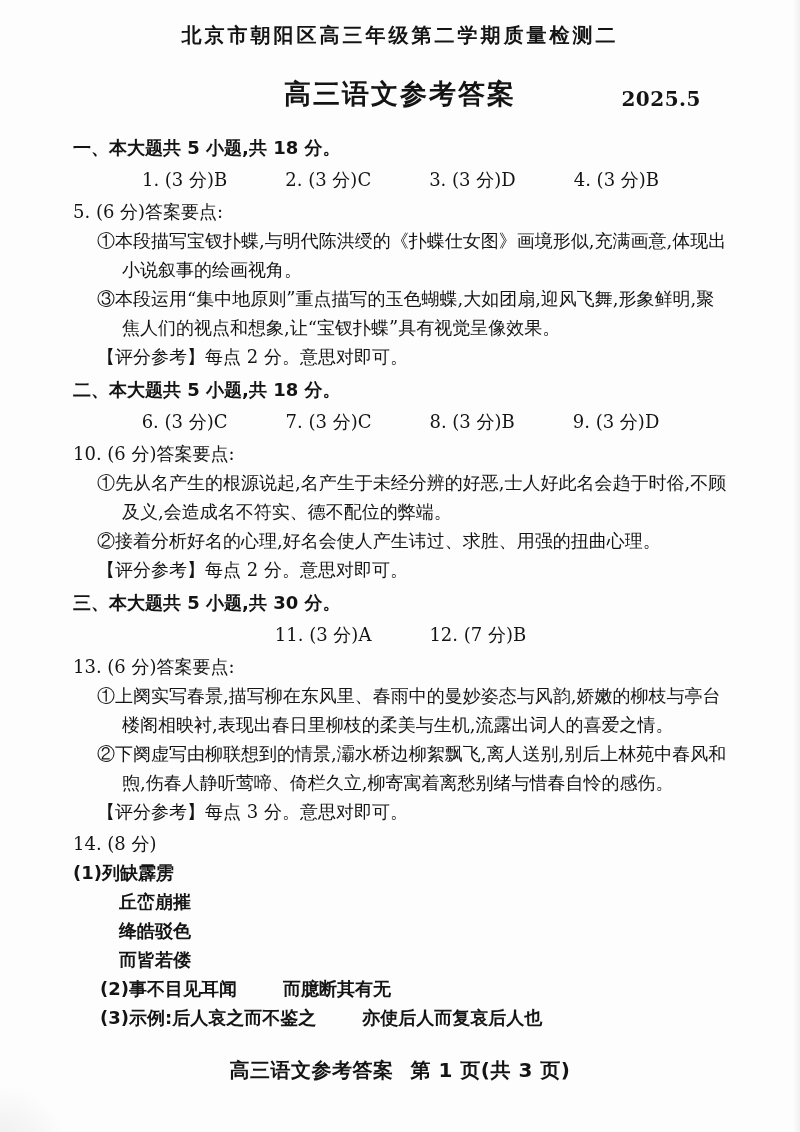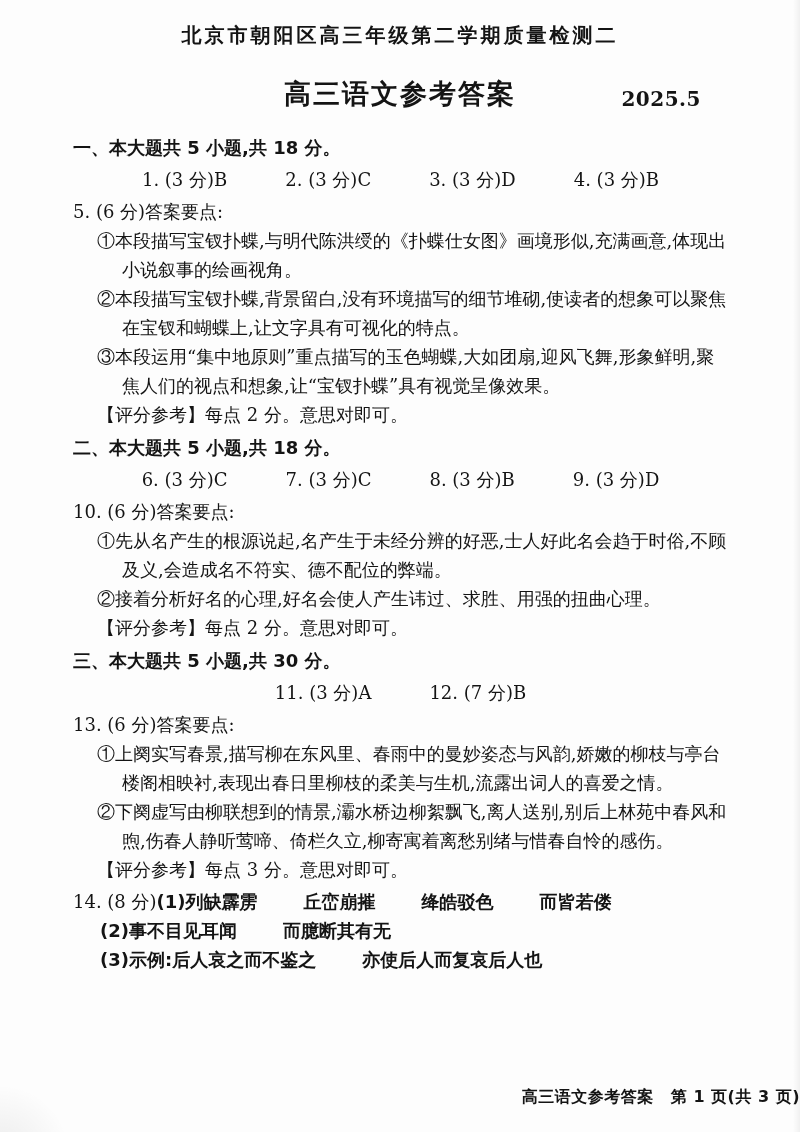--- a/index.html
+++ b/index.html
@@ -58,34 +58,34 @@
     font-family:"DejaVu Sans","Liberation Sans",sans-serif;
     font-weight:700;
     font-size:18px;
     margin-top:4px;
   }
   .line.item{margin-top:3px;}
   .line.qrow{display:flex;margin-top:3px;justify-content:center;}
   .line.qrow .cell + .cell{margin-left:58px;}
   .line.p1{padding-left:49px;text-indent:-25px;}
   .line.note{padding-left:24px;}
-  .line.ans1{display:flex;margin-top:3px;}
+  .line.ans1{display:flex;margin-top:3px;flex-direction:column;}
   .line.ans2{display:flex;padding-left:27px;}
   .line.ans1 .cell,.line.ans2 .cell{
     font-family:"DejaVu Sans","Liberation Sans",sans-serif;
     font-weight:700;
   }
   .line.ans1 .cell + .cell,.line.ans2 .cell + .cell{margin-left:46px;}
   .line.ans1 .prefix{font-weight:400;}
   .page-footer{
     position:absolute;
     left:0;right:0;
-    bottom:24px;
-    text-align:right;
-    font-size:16px;
+    bottom:48px;
+    text-align:center;
+    font-size:20px;
     font-weight:700;
     font-family:"DejaVu Sans","Liberation Sans",sans-serif;
     letter-spacing:.5px;
   }
   .page-footer .footer-page{margin-left:17px;}
 </style>
 </head>
 <body>
 
 <div class="page">
@@ -100,21 +100,20 @@
   <div class="doc-body">
       <div class="line h"><span>一、本大题共 5 小题,共 18 分。</span></div>
       <div class="line qrow">
         <span class="cell">1. (3 分)B</span>
         <span class="cell">2. (3 分)C</span>
         <span class="cell">3. (3 分)D</span>
         <span class="cell">4. (3 分)B</span>
       </div>
       <div class="line item"><span>5. (6 分)答案要点:</span></div>
       <div class="line p1"><span>①本段描写宝钗扑蝶,与明代陈洪绶的《扑蝶仕女图》画境形似,充满画意,体现出小说叙事的绘画视角。</span></div>
-      <div class="line p1"><span>②本段描写宝钗扑蝶,背景留白,没有环境描写的细节堆砌,使读者的想象可以聚焦在宝钗和蝴蝶上,让文字具有可视化的特点。</span></div>
       <div class="line p1"><span>③本段运用“集中地原则”重点描写的玉色蝴蝶,大如团扇,迎风飞舞,形象鲜明,聚焦人们的视点和想象,让“宝钗扑蝶”具有视觉呈像效果。</span></div>
       <div class="line note"><span>【评分参考】每点 2 分。意思对即可。</span></div>
       <div class="line h"><span>二、本大题共 5 小题,共 18 分。</span></div>
       <div class="line qrow">
         <span class="cell">6. (3 分)C</span>
         <span class="cell">7. (3 分)C</span>
         <span class="cell">8. (3 分)B</span>
         <span class="cell">9. (3 分)D</span>
       </div>
       <div class="line item"><span>10. (6 分)答案要点:</span></div>

